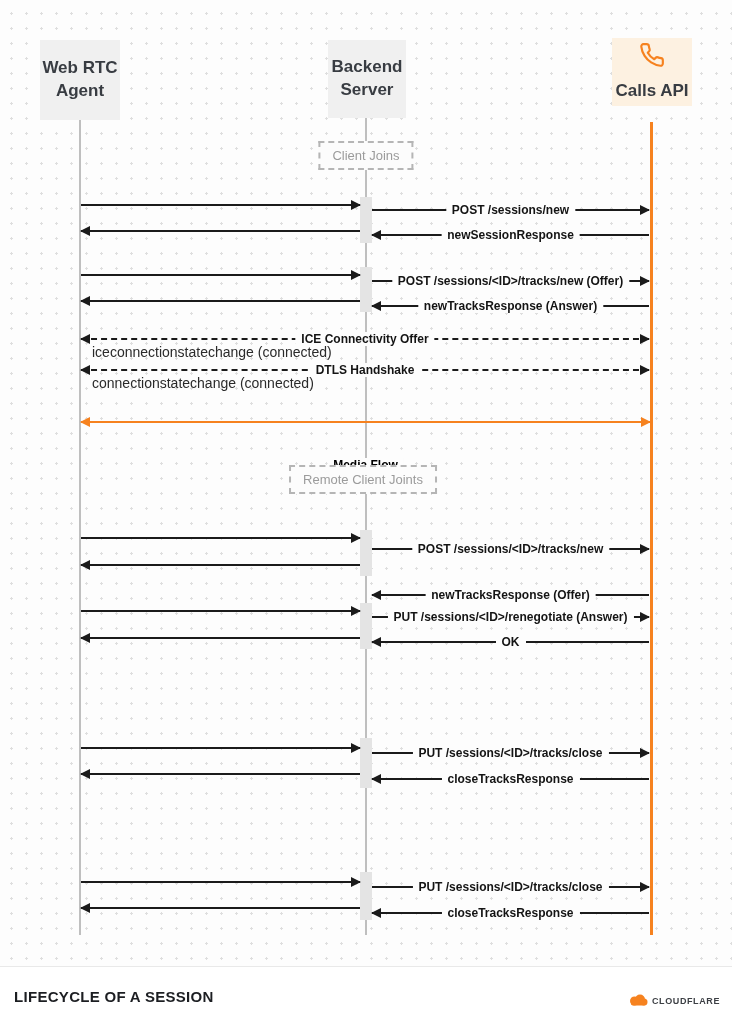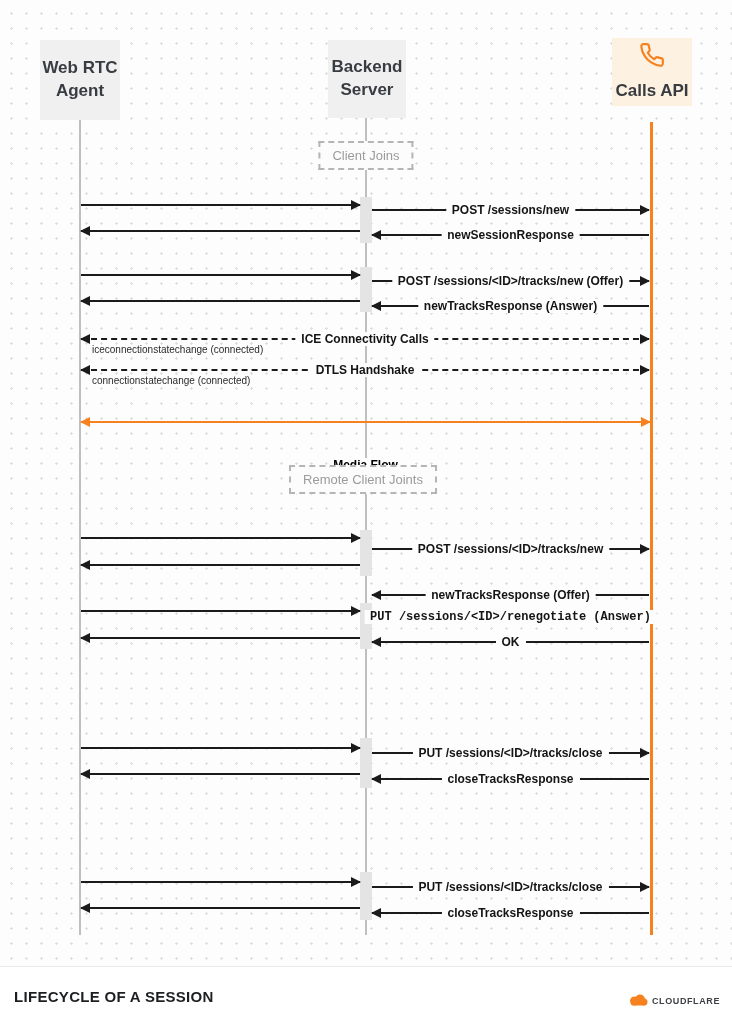--- a/index.html
+++ b/index.html
@@ -43,21 +43,21 @@
   .ah-l { left:-1px; border-right:10px solid #1b1b1b; }
   .msg-orange .ah-r { border-left-color:#f6821f; }
   .msg-orange .ah-l { border-right-color:#f6821f; }
 
   .lbl {
     position:absolute; left:50%; top:-1px; transform:translate(-50%,-50%);
     background:#fdfdfd; padding:0 6px; font-size:12px; font-weight:700; color:#141414; white-space:nowrap;text-align:center;
   }
   .msg-orange .lbl { color:#000000;margin-top:43px; }
 
-  .annotation { position:absolute; font-size:10px; color:#2a2a2a; white-space:nowrap; }
+  .annotation { position:absolute; font-size:14px; color:#2a2a2a; white-space:nowrap; }
 
   .footer { position:absolute; left:0; right:0; top:966px; bottom:0; background:#ffffff; border-top:1px solid #e9e9e9; }
   .footer-title { position:absolute; left:14px; top:21px; font-size:15px; font-weight:700; color:#1c1e22; letter-spacing:0.3px; }
   .brand { position:absolute; right:12px; top:25px; display:flex; align-items:center; gap:4px; }
   .brand-text { font-size:9px; font-weight:700; color:#3c3f44; letter-spacing:0.6px; }
 </style>
 </head>
 <body>
 
 <div class="canvas">
@@ -99,21 +99,21 @@
       <i class="ah ah-l"></i>
     </div>
   <div class="msg" style="left:372px;top:305px;width:277px;">
       <i class="ah ah-l"></i>
       <span class="lbl">newTracksResponse (Answer)</span>
     </div>
 
   <div class="msg msg-dashed" style="left:81px;top:338px;width:568px;">
       <i class="ah ah-l"></i>
       <i class="ah ah-r"></i>
-      <span class="lbl">ICE Connectivity Calls</span>
+      <span class="lbl">ICE Connectivity Offer</span>
     </div>
   <div class="annotation" style="left:92px;top:344px;">iceconnectionstatechange (connected)</div>
 
   <div class="msg msg-dashed" style="left:81px;top:369px;width:568px;">
       <i class="ah ah-l"></i>
       <i class="ah ah-r"></i>
       <span class="lbl">DTLS Handshake</span>
     </div>
   <div class="annotation" style="left:92px;top:375px;">connectionstatechange (connected)</div>
 
@@ -134,21 +134,21 @@
       <i class="ah ah-l"></i>
     </div>
   <div class="msg" style="left:372px;top:594px;width:277px;">
       <i class="ah ah-l"></i>
       <span class="lbl">newTracksResponse (Offer)</span>
     </div>
 
   <div class="msg" style="left:81px;top:610px;width:279px;">
       <i class="ah ah-r"></i>
     </div>
-  <div class="msg" style="left:372px;top:616px;width:277px;font-family:Liberation Mono, monospace;">
+  <div class="msg" style="left:372px;top:616px;width:277px;">
       <i class="ah ah-r"></i>
       <span class="lbl">PUT /sessions/&lt;ID&gt;/renegotiate (Answer)</span>
     </div>
   <div class="msg" style="left:81px;top:637px;width:279px;">
       <i class="ah ah-l"></i>
     </div>
   <div class="msg" style="left:372px;top:641px;width:277px;">
       <i class="ah ah-l"></i>
       <span class="lbl">OK</span>
     </div>

